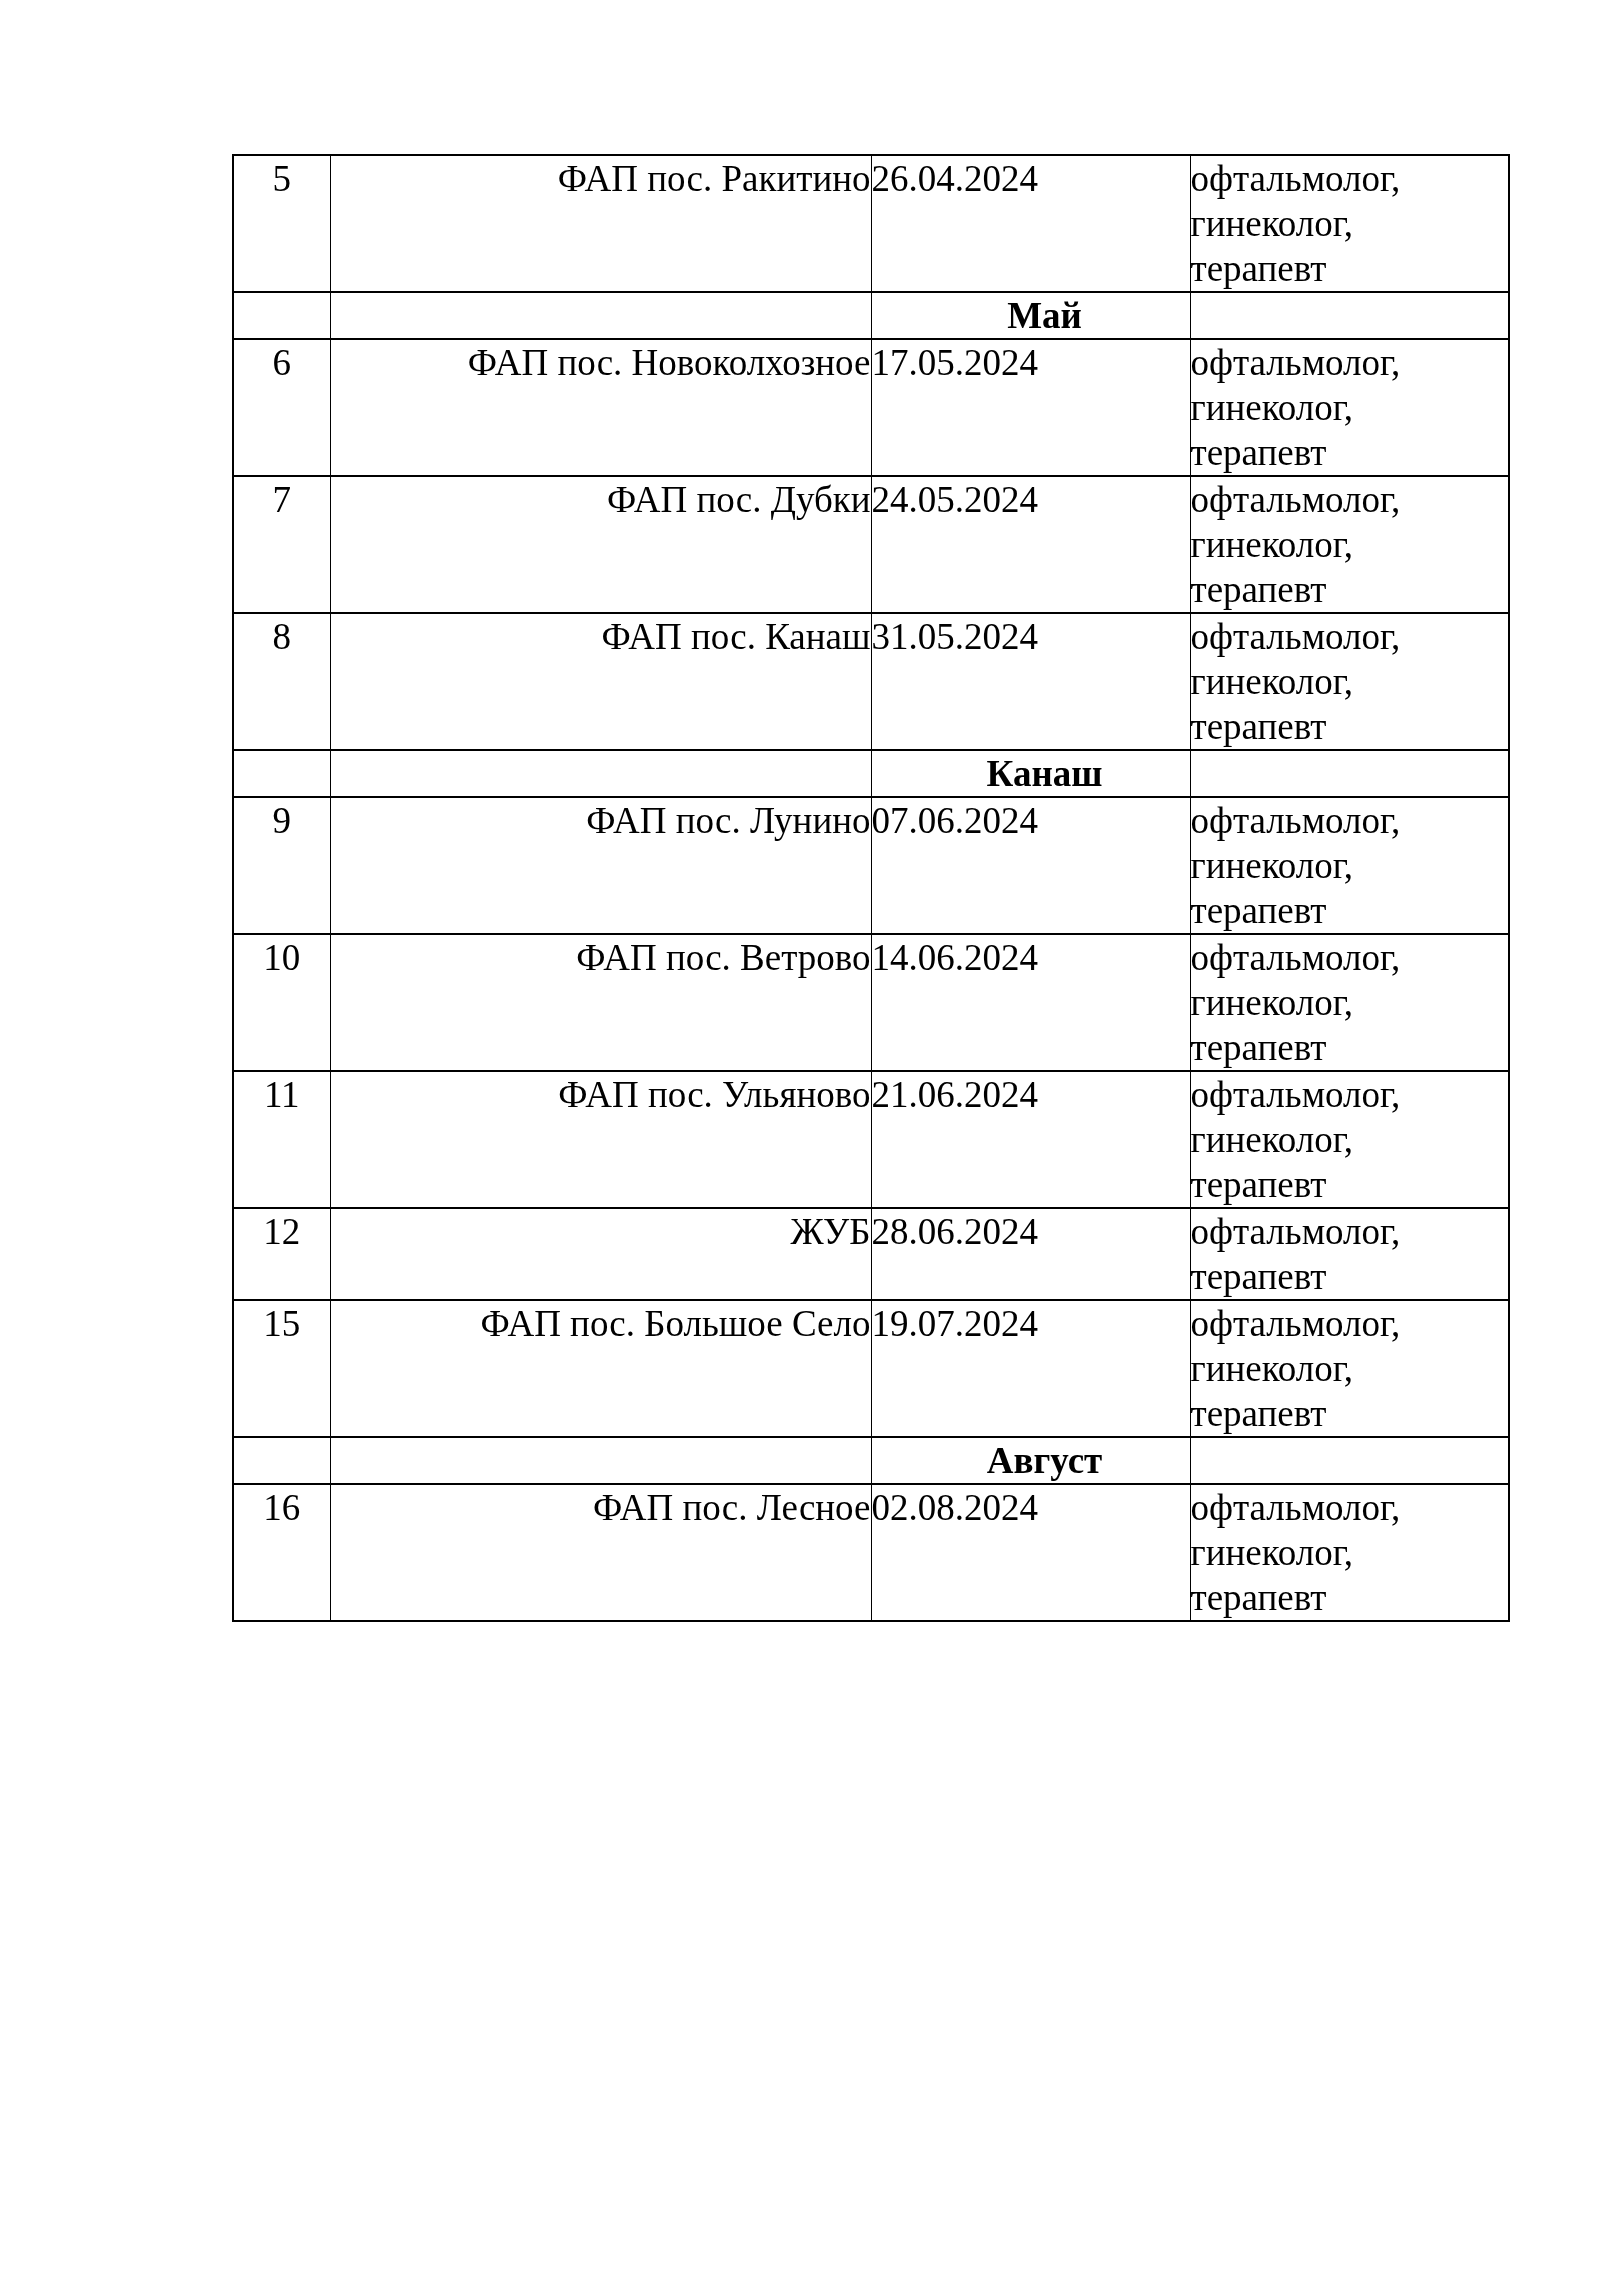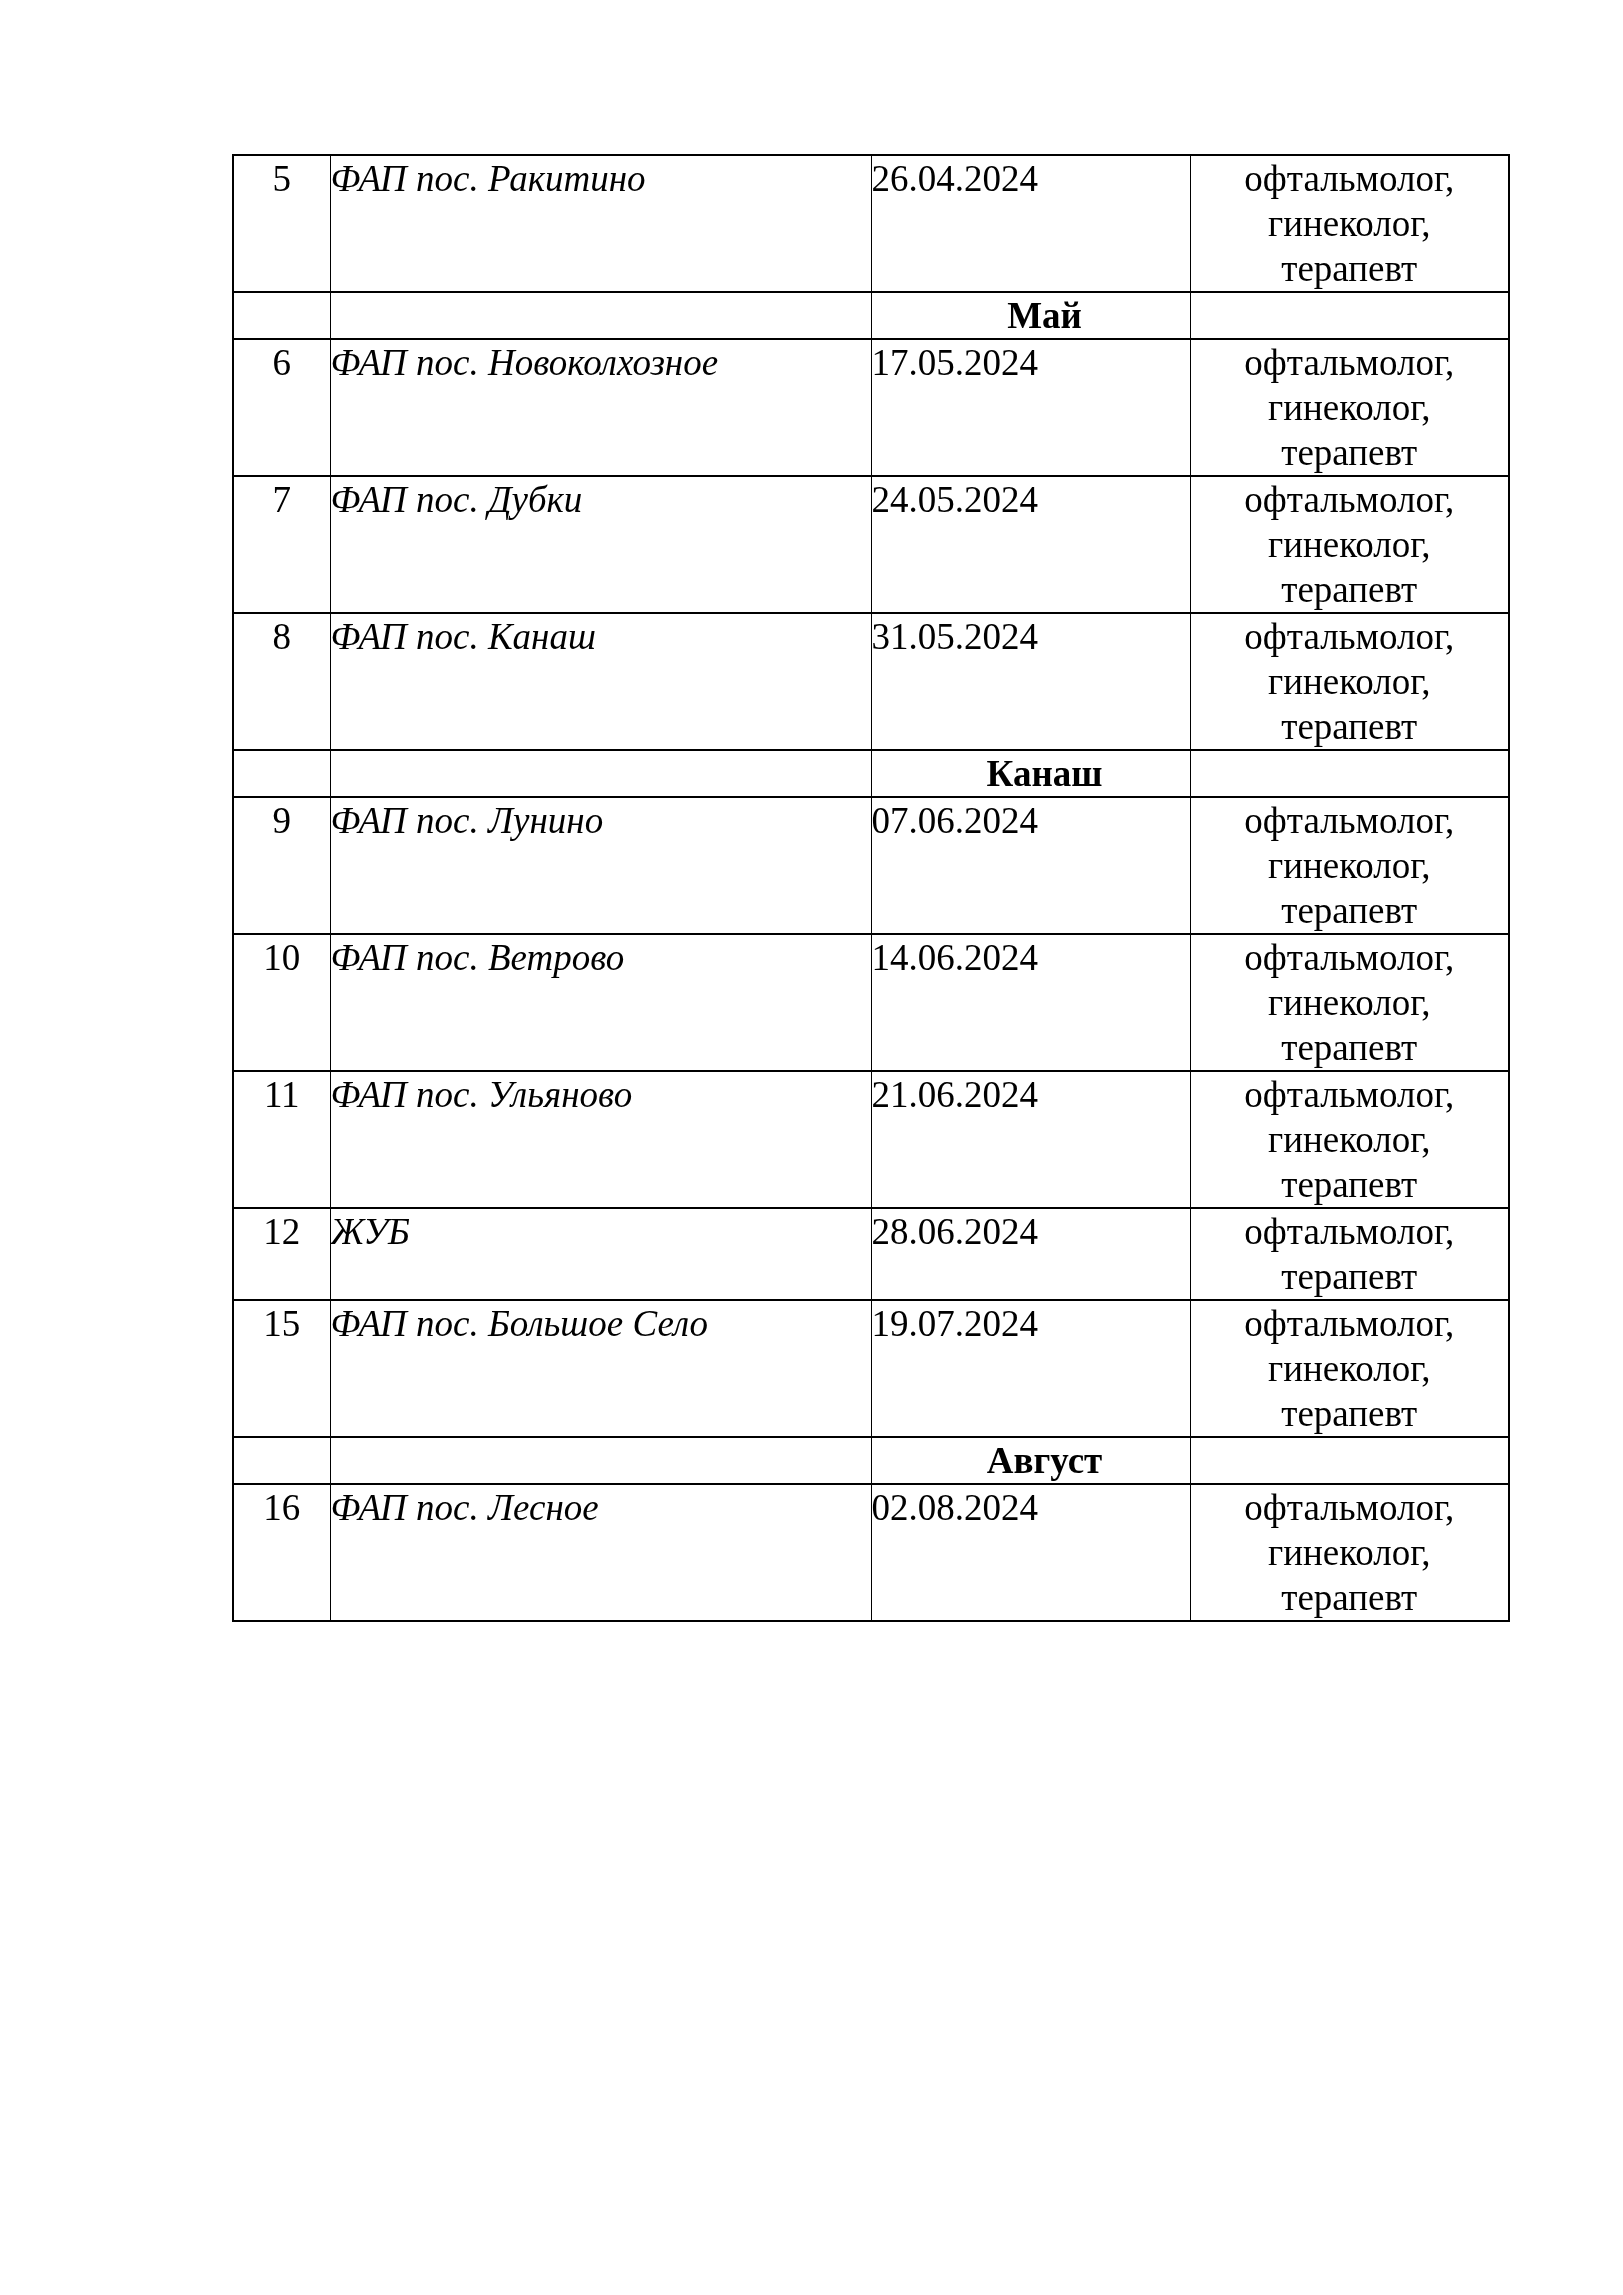--- a/index.html
+++ b/index.html
@@ -29,25 +29,25 @@
       border-bottom: 2px solid #000000;
       vertical-align: top;
       padding: 0;
       overflow: hidden;
       white-space: nowrap;
     }
     tr.row3 td { height: 132px; }
     tr.row2 td { height: 87px; }
     tr.month td { height: 43px; padding-left: 28px; }
     td.num { text-align: center; padding-top: 0; }
-    td.place { text-align: left; padding-left: 9.2px; font-style: italic; }
+    td.place { text-align: right; padding-left: 9.2px; }
     td.date { text-align: left; padding-right: 26px; }
     td.spec { text-align: left; padding-left: 14.4px; }
     td.month-label { text-align: center; font-weight: bold; padding-right: 26px; }
-    .spec-line { display: block; text-align: center; }
+    .spec-line { display: block; }
   </style>
 </head>
 <body>
 
 <div class="page">
   <table class="schedule">
     <colgroup>
       <col class="c1">
         <col class="c2">
         <col class="c3">

